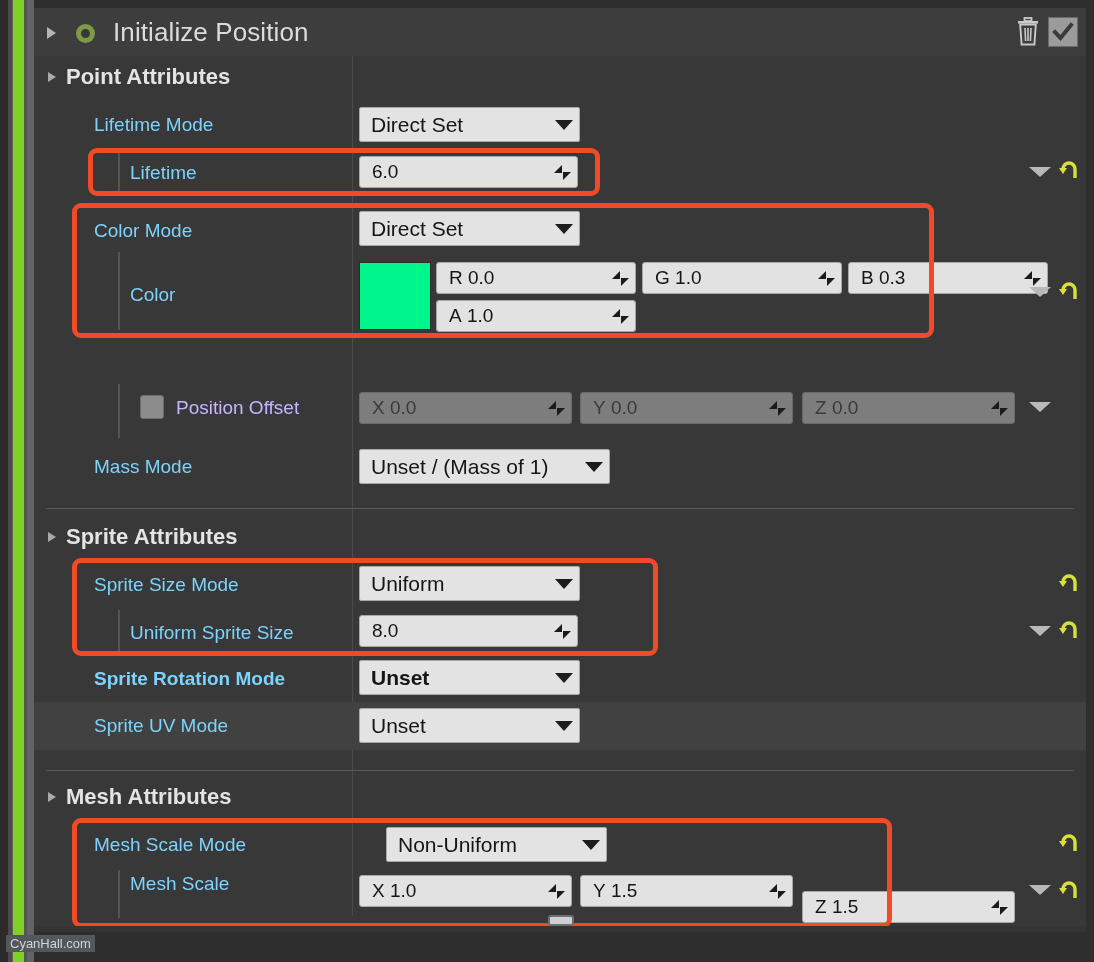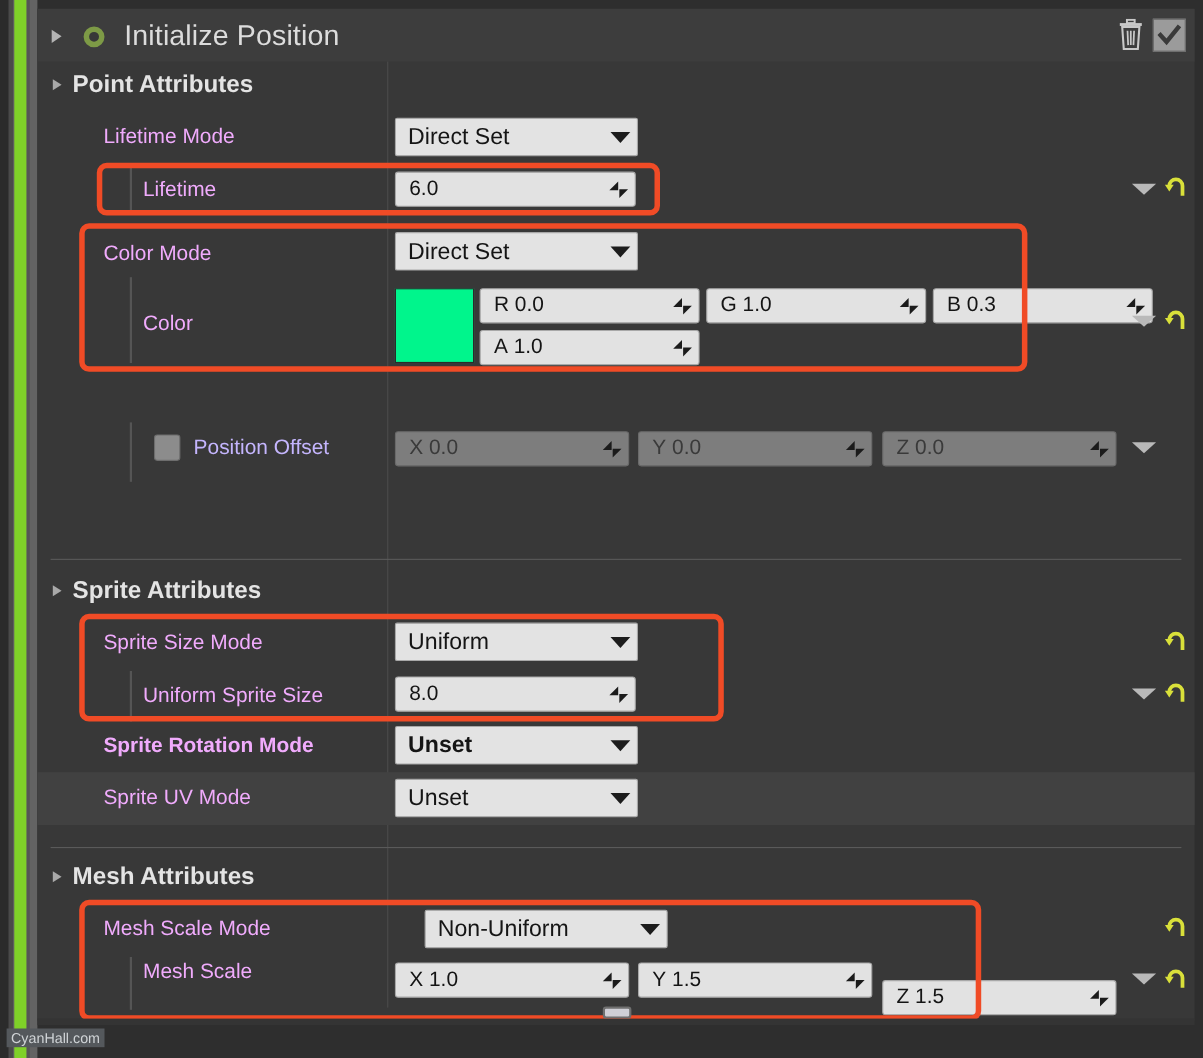--- a/index.html
+++ b/index.html
@@ -37,21 +37,21 @@
   .vdiv { position:absolute; top:56px; left:352px; width:1px; height:860px; background:#4b4b4b; }
   .hdiv { position:absolute; left:46px; width:1028px; height:1px; background:#5a5a5a; }
 
   .sect-title { position:absolute; left:66px; font-size:22px; font-weight:bold; color:#e4e4e4; }
   .sect-tri { position:absolute; left:48px; width:0;height:0;
      border-top:5px solid transparent;border-bottom:5px solid transparent;border-left:8px solid #a9a9a9; }
 
   
   .row { position:absolute; left:34px; width:1052px; }
   .row.alt { background:#414141; }
-  .lbl { position:absolute; font-size:19px; color:#f0abfc; white-space:nowrap; }
+  .lbl { position:absolute; font-size:19px; color:#7dd3fc; white-space:nowrap; }
   .lbl.dim { color:#c4b5fd; }
   .indent-line { position:absolute; width:2px; background:#555; }
 
   
   .combo { position:absolute; height:35px; background:#e3e3e3; border:1px solid #a8a8a8;
      border-radius:2px; display:flex; align-items:center; padding:0 6px 0 11px; }
   .combo .txt { font-size:21px; color:#151515; white-space:nowrap; }
   .caret-dn { width:0;height:0;border-left:9px solid transparent;border-right:9px solid transparent;
      border-top:10px solid #1c1c1c; }
   .combo .sp { flex:1; }
@@ -217,20 +217,28 @@
         <span class="drag"></span>
     </div>
     <div class="num dis" style="left:768px; top:2px; width:213px;">
       <span class="txt"><span>Z</span>&nbsp;<span>0.0</span></span>
       <span class="sp"></span>
         <span class="drag"></span>
     </div>
     <span class="caret-sm" style="left:995px; top:12px;"></span>
   </div>
 
+  <div class="row" style="top:448px;height:40px;">
+    <div class="lbl" style="left:60px; top:8px;">Mass Mode</div>
+    <div class="combo" style="left:325px; top:1px; width:251px;">
+      <span class="txt">Unset / (Mass of 1)</span>
+      <span class="sp"></span>
+        <span class="caret-dn"></span>
+    </div>
+  </div>
 
   <div class="hdiv" style="top:508px;"></div>
   <div class="sect-tri" style="top:532px;"></div>
   <div class="sect-title" style="top:524px;">Sprite Attributes</div>
 
   <div class="row" style="top:564px;height:42px;">
     <div class="lbl" style="left:60px; top:10px;">Sprite Size Mode</div>
     <div class="combo" style="left:325px; top:2px; width:221px;">
       <span class="txt">Uniform</span>
       <span class="sp"></span>

